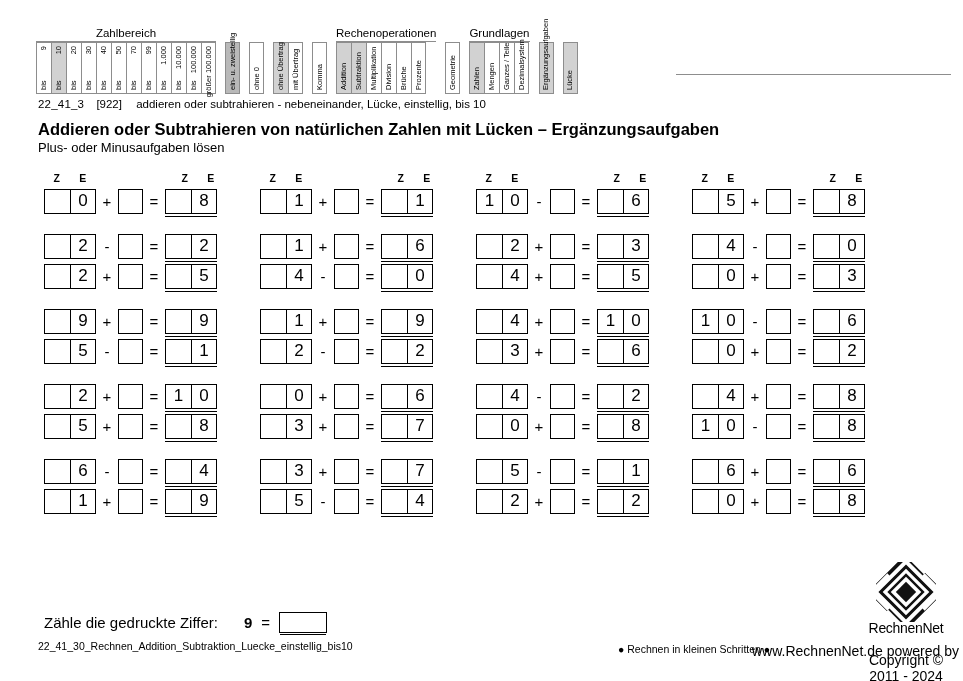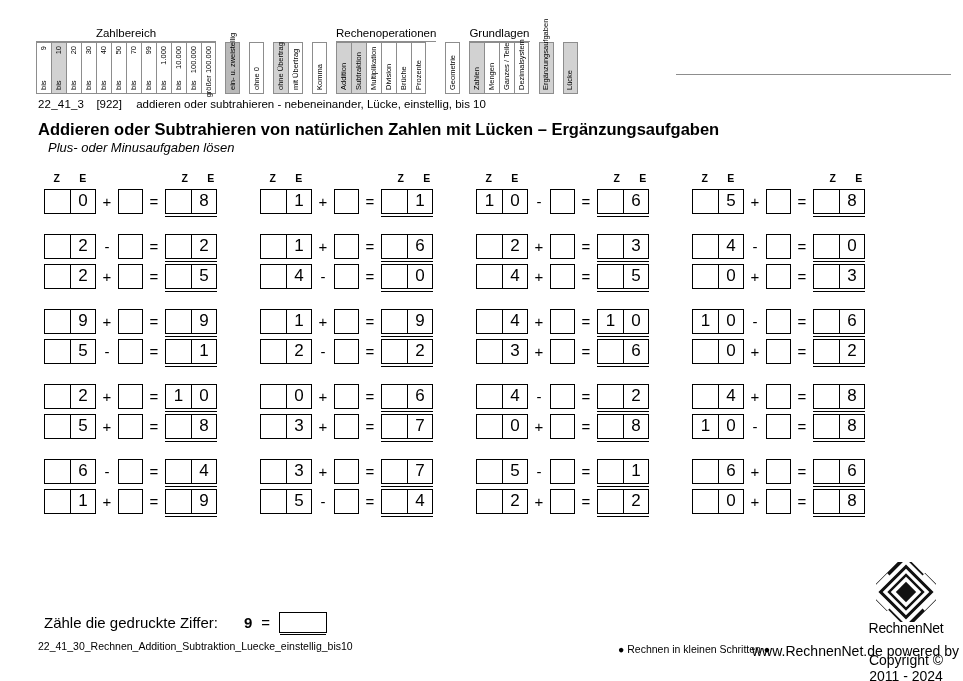--- a/index.html
+++ b/index.html
@@ -120,25 +120,24 @@
   .main-title {
     position: absolute;
     left: 38px;
     top: 120px;
     font-size: 16.5px;
     font-weight: bold;
     white-space: nowrap;
   }
   .sub-title {
     position: absolute;
-    left: 48px;
+    left: 38px;
     top: 140px;
     font-size: 13px;
     white-space: nowrap;
-    font-style: italic;
   }
 
   
   .grid {
     position: absolute;
     left: 44px;
     top: 170px;
     width: 880px;
     display: flex;
     gap: 0px;

